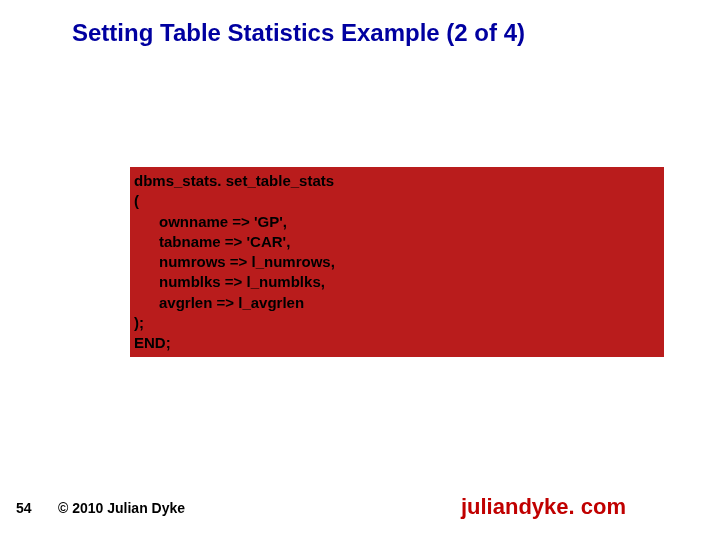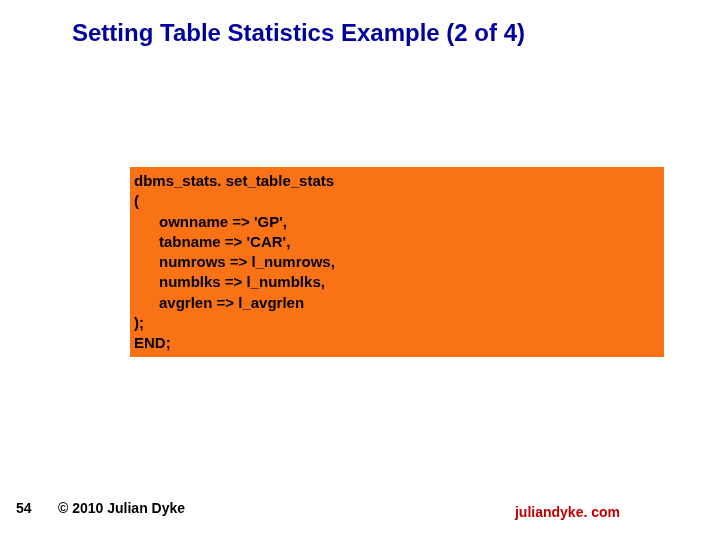--- a/index.html
+++ b/index.html
@@ -20,36 +20,37 @@
     color: #0000a0;
     font-weight: bold;
     font-size: 24px;
     line-height: 1.25;
   }
   .codebox {
     position: absolute;
     top: 167px;
     left: 130px;
     width: 534px;
-    background: #f97316;
+    background: #b91c1c;
     padding: 4px 4px 4px 4px;
     box-sizing: border-box;
     font-family: Arial, Helvetica, sans-serif;
     font-size: 15px;
     font-weight: bold;
     color: #000000;
     line-height: 1.35;
     white-space: pre;
   }
   .footer {
     position: absolute;
     left: 0;
     bottom: 24px;
     width: 640px;
     height: 28px;
+    padding-left: 6px;
   }
   .pagenum {
     position: absolute;
     left: 16px;
     bottom: 0;
     font-size: 14px;
     font-weight: bold;
     color: #000000;
   }
   .copyright {
@@ -58,21 +59,21 @@
     bottom: 0;
     font-size: 14px;
     font-weight: bold;
     color: #000000;
     margin-top: 36px;
   }
   .site {
     position: absolute;
     right: 20px;
     bottom: -4px;
-    font-size: 14px;
+    font-size: 22px;
     font-weight: bold;
     color: #c00000;
   }
 </style>
 </head>
 <body>
 
 <div class="title">Setting Table Statistics Example (2 of 4)</div>
 
 <div class="codebox">dbms_stats. set_table_stats

